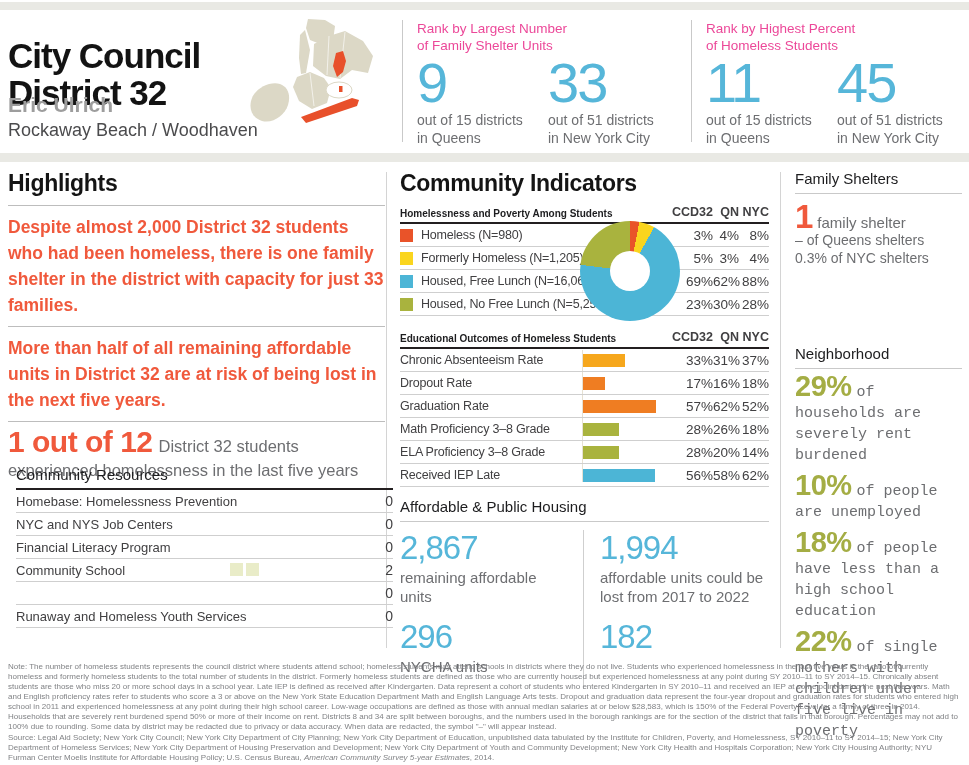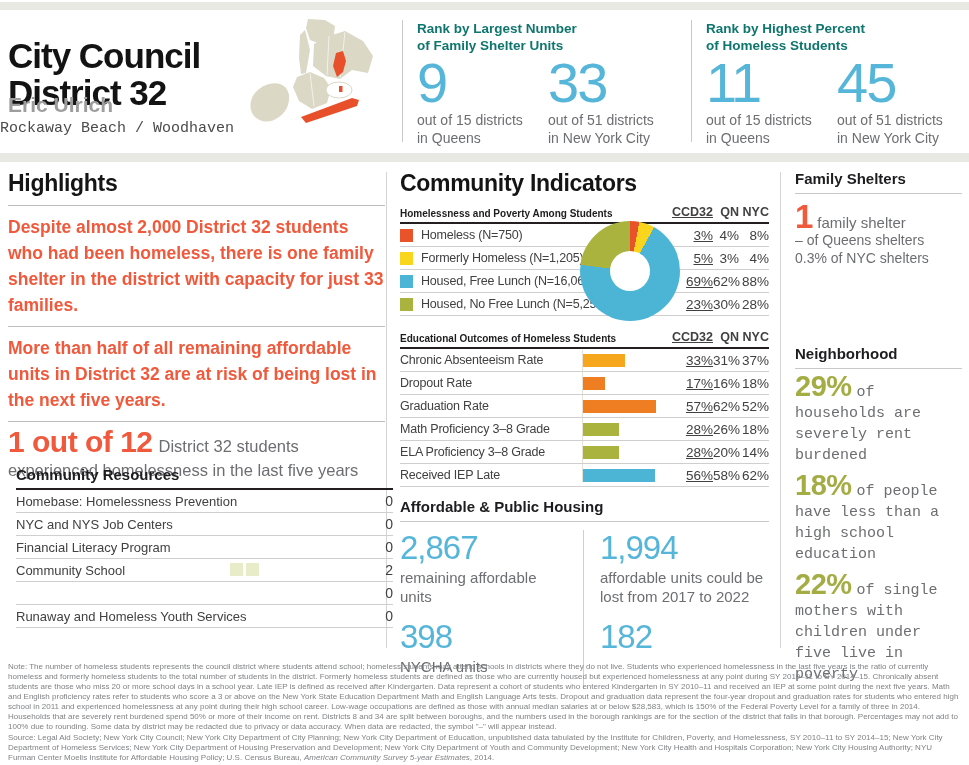--- a/index.html
+++ b/index.html
@@ -7,63 +7,63 @@
     width:969px;height:765px;position:relative;background:#fff;overflow:hidden;
     font-family:"Liberation Sans","DejaVu Sans",sans-serif;color:#1d1d1f;
   }
   .grayband{position:absolute;left:0;width:969px;background:#e9e9e4;}
   #band-top{top:2px;height:8px;}
   #band-head{top:153px;height:9px;}
 
   
   #page-title{position:absolute;left:8px;top:14px;font-size:35px;line-height:37px;font-weight:900;color:#131313;letter-spacing:-1px;}
   #member-name{position:absolute;left:8px;top:93px;font-size:21px;font-weight:700;color:#9d9d9d;}
-  #neighborhoods{position:absolute;left:0;top:120px;font-size:15px;color:#4b4b4d;font-family:Liberation Mono, monospace;}
+  #neighborhoods{position:absolute;left:8px;top:120px;font-size:18px;color:#4b4b4d;}
   #map-wrap{position:absolute;left:244px;top:16px;width:140px;height:132px;}
 
   .rank{position:absolute;top:20px;height:122px;border-left:1px solid #c9c9c9;padding-left:14px;}
   #rank-0{left:402px;width:272px;}
   #rank-1{left:691px;width:270px;}
-  .rank-title{font-size:13.5px;font-weight:700;line-height:17px;color:#0f766e;}
+  .rank-title{font-size:13.5px;font-weight:400;line-height:17px;color:#ec4899;}
   .rank-stats{display:flex;margin-top:4px;}
   .rank-stat{width:131px;}
   .rank-value{font-size:56px;line-height:50px;font-weight:500;color:#56b6d9;letter-spacing:-2px;}
   .rank-caption{font-size:14px;line-height:18px;color:#6d6e71;margin-top:3px;}
   .rank-caption span{display:block;}
 
   
   .vdivider{position:absolute;top:172px;height:476px;width:1px;background:#d4d4d4;}
   #vdiv-left{left:386px;} #vdiv-right{left:780px;}
 
   #left-col{position:absolute;left:8px;top:170px;width:377px;}
   h2.section{font-size:23px;font-weight:900;color:#141414;margin:0 0 8px 0;letter-spacing:-0.3px;}
   .hl-hr{border:none;border-top:1px solid #bdbdbd;margin:8px 0;}
   .hl-p{font-size:17.5px;font-weight:700;color:#f0593c;line-height:26px;margin:4px 0;}
   .ratio{margin-top:6px;line-height:24px;}
   .ratio-value{font-size:30px;font-weight:800;color:#f0593c;letter-spacing:-0.5px;margin-right:6px;}
   .ratio-text{font-size:16.5px;color:#6d6e71;line-height:22px;}
 
   #resources{position:absolute;left:8px;top:296px;width:377px;}
-  h3.subhead{font-size:15px;font-weight:700;color:#1d1d1f;margin:0;}
+  h3.subhead{font-size:15px;font-weight:400;color:#1d1d1f;margin:0;}
   .res-head{border-bottom:2px solid #231f20;padding-bottom:5px;}
   .res-row{position:relative;display:flex;align-items:center;height:22px;border-bottom:1px solid #cfcfcf;}
   .res-label{font-size:13px;color:#414042;}
   .res-squares{position:absolute;left:214px;top:4px;display:flex;gap:3px;}
   .res-squares i{width:13px;height:13px;display:block;}
   .res-count{margin-left:auto;font-size:14px;color:#414042;}
 
   
   #mid-col{position:absolute;left:400px;top:170px;width:369px;}
   .tbl{position:absolute;left:0;width:369px;}
   #poverty{top:35px;} #outcomes{top:160px;} #housing{top:328px;}
   .tbl-head{display:flex;align-items:flex-end;border-bottom:2px solid #231f20;padding-bottom:3px;}
   .tbl-title{font-size:10px;font-weight:700;flex:1;}
   .cols{display:flex;}
   .cols b{display:block;text-align:right;font-size:12.5px;font-weight:700;color:#414042;}
-  .c1{width:42px;text-decoration:underline;} .c2{width:26px;} .c3{width:30px;}
+  .c1{width:42px;} .c2{width:26px;} .c3{width:30px;}
   .t-row{position:relative;display:flex;align-items:center;height:22px;border-bottom:1px solid #cfcfcf;}
   .t-label{font-size:12.5px;color:#414042;letter-spacing:-0.2px;white-space:nowrap;}
   .t-vals{display:flex;margin-left:auto;}
   .t-vals span{display:block;text-align:right;font-size:13.5px;color:#414042;}
   .swatch{width:13px;height:13px;margin-right:8px;flex:none;}
   .baseline{position:absolute;left:182px;top:20px;width:1px;height:132px;background:#e6e1d3;}
   .bar{position:absolute;left:183px;top:5px;height:13px;}
   #donut{position:absolute;left:580px;top:221px;width:100px;height:100px;border-radius:50%;}
   #donut::after{content:"";position:absolute;left:30px;top:30px;width:40px;height:40px;border-radius:50%;background:#fff;}
 
@@ -231,21 +231,21 @@
     <div class="tbl-head">
       <span class="tbl-title">Homelessness and Poverty Among Students</span>
       <span class="cols">
         <b class="c1">CCD32</b>
           <b class="c2">QN</b>
           <b class="c3">NYC</b>
       </span>
     </div>
     <div class="t-row">
         <span class="swatch" style="background: rgb(233, 83, 41);"></span>
-        <span class="t-label">Homeless (N=750)</span>
+        <span class="t-label">Homeless (N=980)</span>
         <span class="t-vals">
           <span class="c1">3%</span>
           <span class="c2">4%</span>
           <span class="c3">8%</span>
         </span>
       </div>
     <div class="t-row">
         <span class="swatch" style="background: rgb(250, 213, 30);"></span>
         <span class="t-label">Formerly Homeless (N=1,205)</span>
         <span class="t-vals">
@@ -343,21 +343,21 @@
   <div class="tbl" id="housing">
     <h3 class="subhead">Affordable &amp; Public Housing</h3>
     <hr class="h-hr">
     <div class="housing-grid">
       <div class="h-col1">
         <div>
             <div class="h-val">2,867</div>
             <div class="h-cap">remaining affordable units</div>
           </div>
         <div>
-            <div class="h-val">398</div>
+            <div class="h-val">296</div>
             <div class="h-cap">NYCHA units</div>
           </div>
       </div>
       <div class="h-col2">
         <div>
             <div class="h-val">1,994</div>
             <div class="h-cap">affordable units could be lost from 2017 to 2022</div>
           </div>
         <div>
             <div class="h-val">182</div>
@@ -377,19 +377,20 @@
       <div><span class="fs-val">1</span><span class="fs-unit">family shelter</span></div>
       <div class="fs-line">– of Queens shelters</div>
       <div class="fs-line">0.3% of NYC shelters</div>
     </div>
   </div>
 
   <div id="nbh-block">
     <h3 class="subhead">Neighborhood</h3>
     <hr class="r-hr">
     <div class="nb-stat"><span class="nb-val">29%</span><span class="nb-text">of households are severely rent burdened</span></div>
+    <div class="nb-stat"><span class="nb-val">10%</span><span class="nb-text">of people are unemployed</span></div>
     <div class="nb-stat"><span class="nb-val">18%</span><span class="nb-text">of people have less than a high school education</span></div>
     <div class="nb-stat"><span class="nb-val">22%</span><span class="nb-text">of single mothers with children under five live in poverty</span></div>
   </div>
 </div>
 
 <div id="note">Note: The number of homeless students represents the council district where students attend school; homeless students may attend schools in districts where they do not live. Students who experienced homelessness in the last five years is the ratio of currently homeless and formerly homeless students to the total number of students in the district. Formerly homeless students are defined as those who are currently housed but experienced homelessness at any point during SY 2010–11 to SY 2014–15. Chronically absent students are those who miss 20 or more school days in a school year. Late IEP is defined as received after Kindergarten. Data represent a cohort of students who entered Kindergarten in SY 2010–11 and received an IEP at some point during the next five years. Math and English proficiency rates refer to students who score a 3 or above on the New York State Education Department Math and English Language Arts tests. Dropout and graduation data represent the four-year dropout and graduation rates for students who entered high school in 2011 and experienced homelessness at any point during their high school career. Low-wage occupations are defined as those with annual median salaries at or below $28,583, which is 150% of the Federal Poverty Level for a family of three in 2014. Households that are severely rent burdened spend 50% or more of their income on rent. Districts 8 and 34 are split between boroughs, and the numbers used in the borough rankings are for the section of the district that falls in that borough. Percentages may not add to 100% due to rounding. Some data by district may be redacted due to privacy or data accuracy. When data are redacted, the symbol "–" will appear instead.</div>
 <div id="source"><span>Source: Legal Aid Society; New York City Council; New York City Department of City Planning; New York City Department of Education, unpublished data tabulated by the Institute for Children, Poverty, and Homelessness, SY 2010–11 to SY 2014–15; New York City Department of Homeless Services; New York City Department of Housing Preservation and Development; New York City Department of Youth and Community Development; New York City Health and Hospitals Corporation; New York City Housing Authority; NYU Furman Center Moelis Institute for Affordable Housing Policy; U.S. Census Bureau, </span><i>American Community Survey 5-year Estimates</i><span>, 2014.</span></div>
 
 </body></html>

